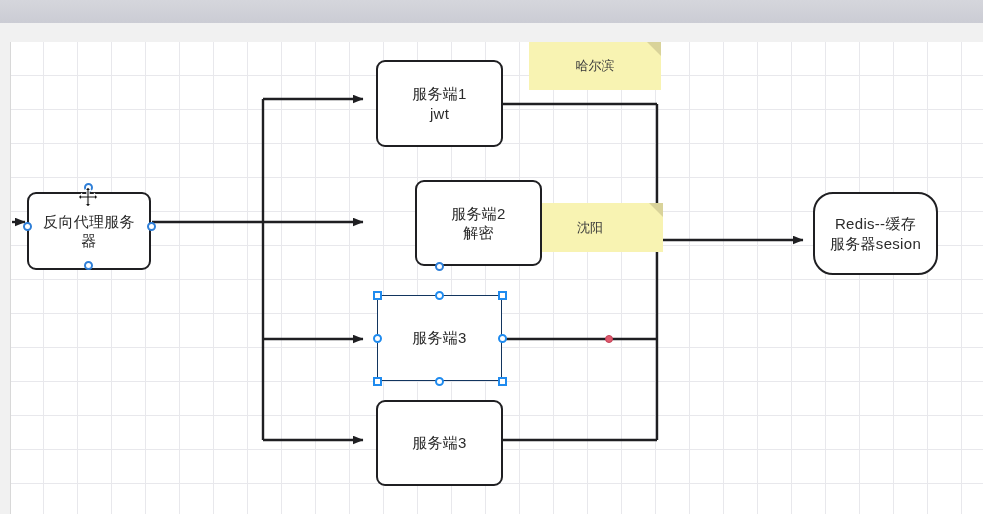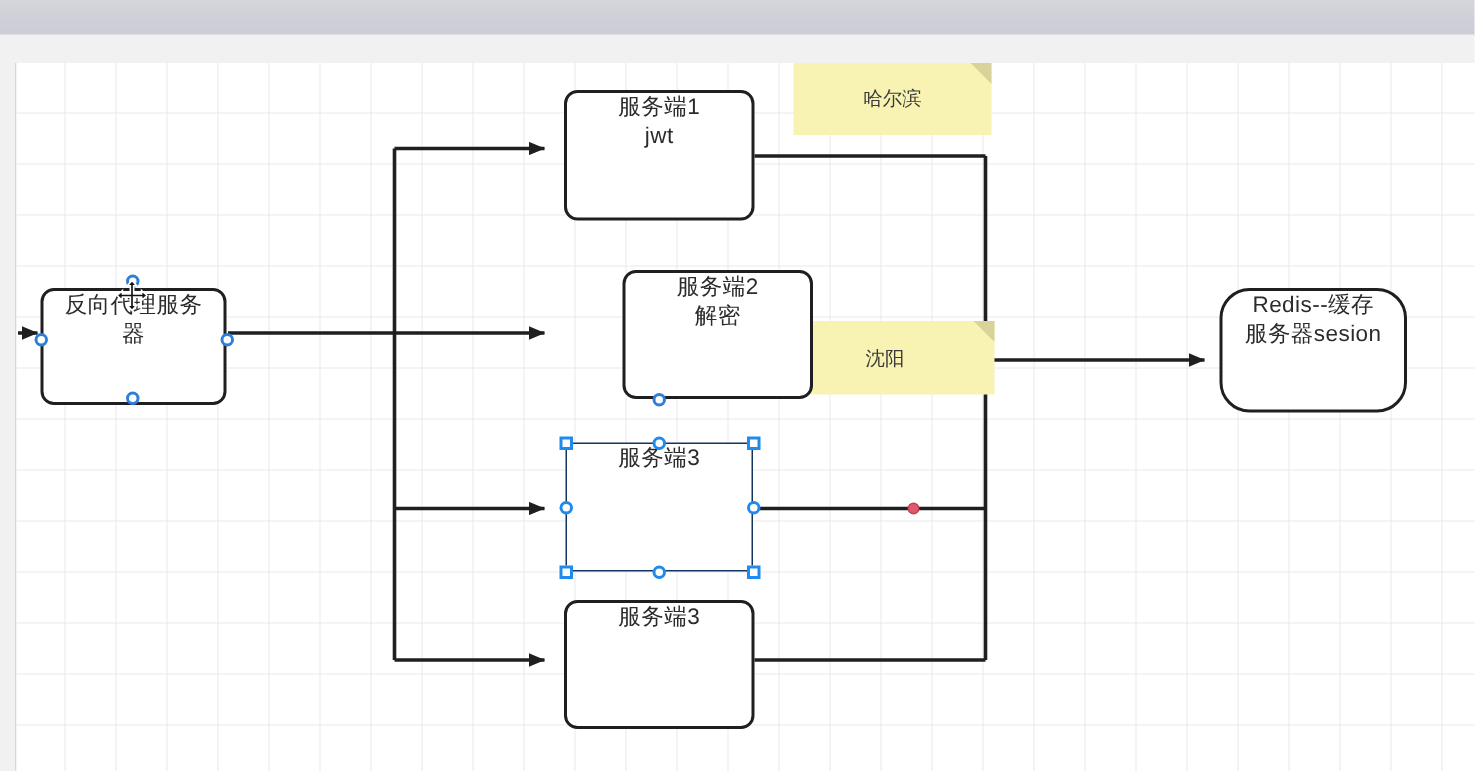--- a/index.html
+++ b/index.html
@@ -35,21 +35,21 @@
     background-size:34px 34px;
     background-position:-2px -1px;
     overflow:hidden;
   }
   .svg-layer{position:absolute;left:0;top:0;width:972px;height:472px;}
 
   
   .node{
     position:absolute;box-sizing:border-box;
     background:#ffffff;border:2px solid #1f1f22;border-radius:9px;
-    display:flex;justify-content:center;
+    display:flex;align-items:center;justify-content:center;
     text-align:center;color:#2b2b2b;font-size:15px;line-height:1.28;
     letter-spacing:.3px;
   }
   .node.selected{border:1px solid #12355f;border-radius:0;}
   .node .lbl{pointer-events:none;white-space:pre-line;}
 
   
   .note{
     position:absolute;background:#f8f3b2;
     font-size:13px;color:#3a3a3a;
@@ -122,21 +122,21 @@
 
         <path d="M646,198 L792,198" marker-end="url(#arrow)"></path>
       </g>
     </svg>
 
     <div class="note" style="left:518px;top:0px;width:132px;height:48px;">
       <span class="fold"></span>
       <span class="ntxt">哈尔滨</span>
     </div>
 
-    <div class="note" style="left:506px;top:172px;width:146px;height:49px;">
+    <div class="note" style="left:506px;top:161px;width:146px;height:49px;">
       <span class="fold"></span>
       <span class="ntxt">沈阳</span>
     </div>
 
     <div class="node" style="left:16px;top:150px;width:124px;height:78px;">
       <span class="lbl">反向代理服务
 器</span>
     </div>
     <div class="port" style="left:73px;top:141px;"></div>
     <div class="port" style="left:73px;top:219px;"></div>

